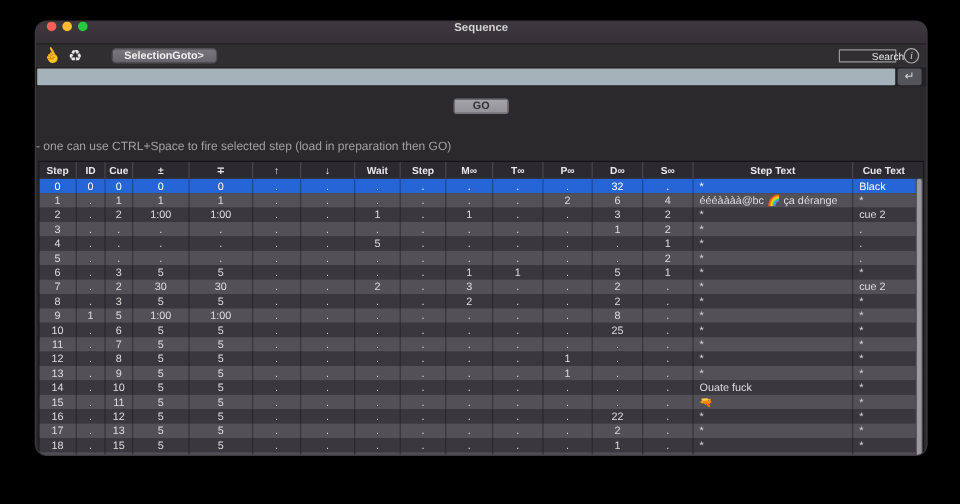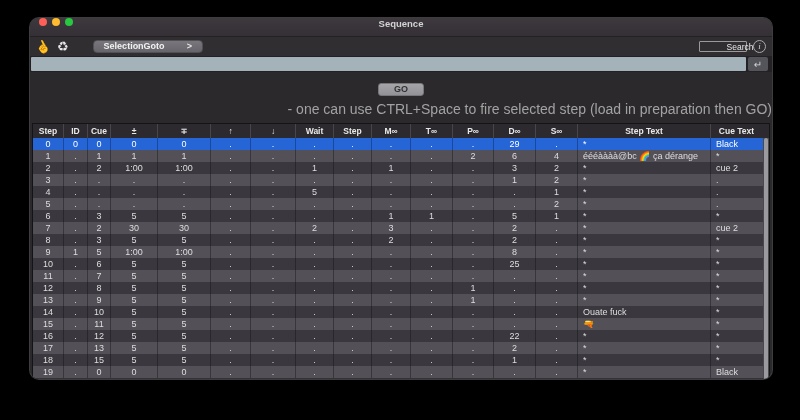--- a/index.html
+++ b/index.html
@@ -15,38 +15,38 @@
   .light.min{background:var(--traffic_min,#febc2e);}
   .light.zoomb{background:var(--traffic_zoom,#28c840);}
   .title{position:absolute;left:0;right:0;text-align:center;font-size:9.5px;font-weight:bold;color:#d3d3d3;}
   
   .toolbar{height:19px;background:#302e31;display:flex;align-items:center;padding:0 6px;gap:6px;}
   .tool-icon{color:#d8d8d8;font-size:12px;line-height:12px;background:none;border:none;padding:0;}
   .hand{transform:rotate(-28deg);font-size:12px;}
   .recycle{font-size:13px;color:#e6e6e6;}
   .selgoto{margin-left:18px;background:linear-gradient(#79777c,#67656b);border:1px solid #525055;
     border-radius:4px;color:#f2f2f2;font-size:9px;font-weight:bold;height:13px;line-height:11px;
-    padding:0 10px;display:flex;align-items:center;gap:22px;}
+    padding:0 10px;display:flex;align-items:center;gap:0;}
   .selgoto .chev{font-weight:bold;font-size:9px;color:#e8e8e8;}
   .spacer{flex:1;}
   .searchbox{width:46px;height:11px;border:1px solid #9a9a9a;border-radius:1px;color:#e8e8e8;
     font-size:8.5px;display:flex;align-items:center;justify-content:center;background:transparent;padding-left:40px;}
   .infobtn{width:13px;height:13px;border:1px solid #aaa;border-radius:50%;color:#cfcfcf;background:none;
     font-size:9px;line-height:11px;text-align:center;font-family:"Liberation Serif",serif;font-style:italic;padding:0;}
   
   .cmdrow{height:16px;display:flex;align-items:center;padding:0 4px 0 1px;background:#232124;}
   .cmdinput{flex:1;height:14px;background:var(--command_bar,#a4b3ba);border:none;outline:none;
     font-size:10px;color:#222;padding:0 4px;border-radius:1px;}
   .returnkey{width:20px;height:14px;margin-left:2px;background:#53555b;border:none;border-radius:2px;
     color:#d4d5d9;font-size:10px;line-height:13px;text-align:center;padding:0;}
   
   .gorow{text-align:center;margin-top:6px;}
   .gobtn{width:46px;height:13px;background:linear-gradient(#a5a4a8,#939297);border:1px solid #77767b;
     border-radius:3px;color:#323232;font-weight:bold;font-size:9px;line-height:10px;padding:0;text-align:center;}
-  .hint{text-align:right;margin-top:5px;font-size:14px;color:#a2a2a2;}
+  .hint{text-align:left;margin-top:21px;font-size:10px;color:#a2a2a2;}
   
   .seqtable{position:relative;width:736px;margin:6px auto 0;border:1px solid #141316;background:#333136;}
   .thead-row,.trow{display:grid;padding-right:7px;
     grid-template-columns:31px 24px 23px 47px 53px 40px 45px 38px 38px 39px 42px 41px 42px 42px 133px 1fr;}
   .thead-row{height:14px;background:#2c2a2f;}
   .hcell{font-size:8.5px;font-weight:bold;color:#e9e9e9;text-align:center;line-height:14px;
     border-right:1px solid #48464b;overflow:hidden;white-space:nowrap;}
   .hcell:last-child{border-right:none;}
   .trow{height:12px;background:#3a383e;}
   .trow.alt{background:#535058;}
@@ -123,21 +123,21 @@
           <div class="tcell">0</div>
           <div class="tcell">0</div>
           <div class="tcell">0</div>
           <div class="tcell">.</div>
           <div class="tcell">.</div>
           <div class="tcell">.</div>
           <div class="tcell">.</div>
           <div class="tcell">.</div>
           <div class="tcell">.</div>
           <div class="tcell">.</div>
-          <div class="tcell">29</div>
+          <div class="tcell">32</div>
           <div class="tcell">.</div>
           <div class="tcell txt">*</div>
           <div class="tcell txt">Black</div>
         </div>
         <div class="trow alt">
           <div class="tcell">1</div>
           <div class="tcell">.</div>
           <div class="tcell">1</div>
           <div class="tcell">1</div>
           <div class="tcell">1</div>

